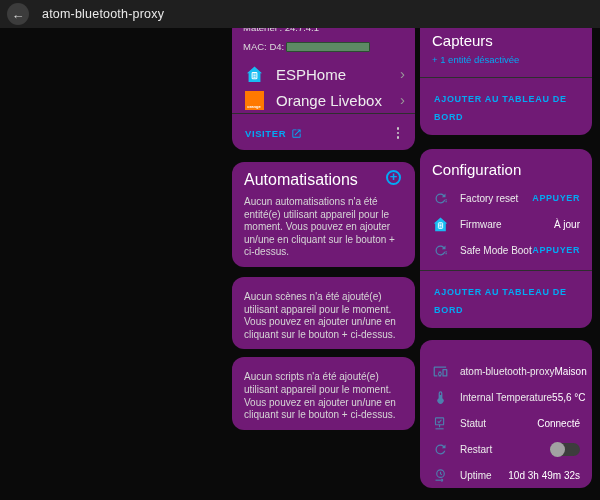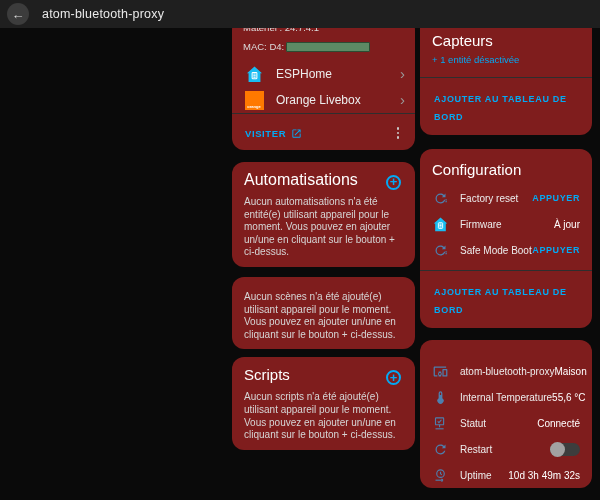--- a/index.html
+++ b/index.html
@@ -17,47 +17,47 @@
   .back-btn {
     width:22px; height:22px; border-radius:50%; background:#3c3c3c; color:#dcdcdc;
     display:flex; align-items:center; justify-content:center; font-size:13px;
     margin-left:7px; cursor:pointer;
   }
   .header-title { margin-left:13px; font-size:12.5px; font-weight:500; color:#e9e9e9; letter-spacing:.2px; }
   
   .content { position:absolute; top:28px; left:0; right:0; bottom:0; overflow:hidden; }
   .col-left  { position:absolute; left:232px; width:183px; top:0; }
   .col-right { position:absolute; left:420px; width:172px; top:0; }
-  .card { background:#7f1d1d; border-radius:12px; }
+  .card { background:#701a75; border-radius:12px; }
   .card-title { color:#fff; font-weight:400; }
   .divider { height:1px; background:#2e2e2e; width:100%; }
   
   .device-card { margin-top:-10px; padding:2px 0 2px; }
   .dev-line { font-size:9.5px; color:#dcdcdc; padding:0 11px; line-height:12px; }
   .dev-line.first { margin-top:2px; }
   .dev-line.mac { margin-top:7px; display:flex; align-items:center; }
   .mac-redact { display:inline-block; width:84px; height:10px; margin-left:2px;
     background:#5d8a64; border:1px solid #2c4c32; border-radius:1px; }
   .integration-row { display:flex; align-items:center; height:26px; padding:0 10px 0 12px; cursor:pointer; }
   .integration-rows { margin-top:8px; }
   .int-icon { width:20px; height:20px; display:flex; align-items:center; justify-content:center; }
-  .int-label { flex:1; margin-left:12px; font-size:12px; color:#ededed; }
+  .int-label { flex:1; margin-left:12px; font-size:15px; color:#ededed; }
   .chevron { color:#9a9a9a; font-size:15px; line-height:1; padding-bottom:2px; }
   .orange-logo { width:19px; height:19px; background:#ff7900; display:flex; align-items:flex-end; justify-content:center; }
   .orange-logo span { color:#fff; font-size:4px; line-height:6px; font-weight:700; }
   .device-footer { display:flex; align-items:center; height:30px; padding:0 6px 0 13px; margin-top:4px; }
   .visit-btn { display:flex; align-items:center; gap:5px; color:#03a9f4; font-size:9.5px;
     font-weight:700; letter-spacing:.6px; cursor:pointer; }
   .spacer { flex:1; }
   .kebab { width:22px; height:22px; display:flex; flex-direction:column; align-items:center;
     justify-content:center; gap:2px; cursor:pointer; }
   .kebab i { width:2.5px; height:2.5px; border-radius:50%; background:#c9c9c9; }
   
   .empty-card { padding:8px 12px 8px; }
-  .empty-card .title-row { display:flex; align-items:flex-end; justify-content:space-between; }
+  .empty-card .title-row { display:flex; align-items:flex-start; justify-content:space-between; }
   .empty-card .card-title { font-size:16px; line-height:20px; }
   .empty-card.small .card-title { font-size:15px; }
   .plus-btn {
     width:15px; height:15px; border:2px solid #03a9f4; border-radius:50%;
     color:#03a9f4; display:flex; align-items:center; justify-content:center; cursor:pointer;
     font-size:13px; font-weight:700; margin-right:2px;
   }
   .plus-btn::before { content:"+"; line-height:1; margin-top:-1.5px; }
   .empty-body { margin-top:6px; font-size:10px; line-height:12.6px; color:#d6d6d6; }
   
@@ -149,24 +149,20 @@
           <span class="plus-btn"></span>
         </div>
         <div class="empty-body">Aucun automatisations n'a été entité(e) utilisant appareil pour le moment. Vous pouvez en ajouter un/une en cliquant sur le bouton + ci-dessus.</div>
       </div>
 
       <div class="card empty-card small" style="margin-top:10px;">
         <div class="empty-body">Aucun scènes n'a été ajouté(e) utilisant appareil pour le moment. Vous pouvez en ajouter un/une en cliquant sur le bouton + ci-dessus.</div>
       </div>
 
       <div class="card empty-card small" style="margin-top:8px;">
-        <div class="title-row">
-          <span class="card-title">Scripts</span>
-          <span class="plus-btn"></span>
-        </div>
         <div class="empty-body">Aucun scripts n'a été ajouté(e) utilisant appareil pour le moment. Vous pouvez en ajouter un/une en cliquant sur le bouton + ci-dessus.</div>
       </div>
 
     </div>
 
     <div class="col-right">
 
       <div class="card sensors-card">
         <div class="card-title">Capteurs</div>
         <span class="disabled-link">+ 1 entité désactivée</span>

